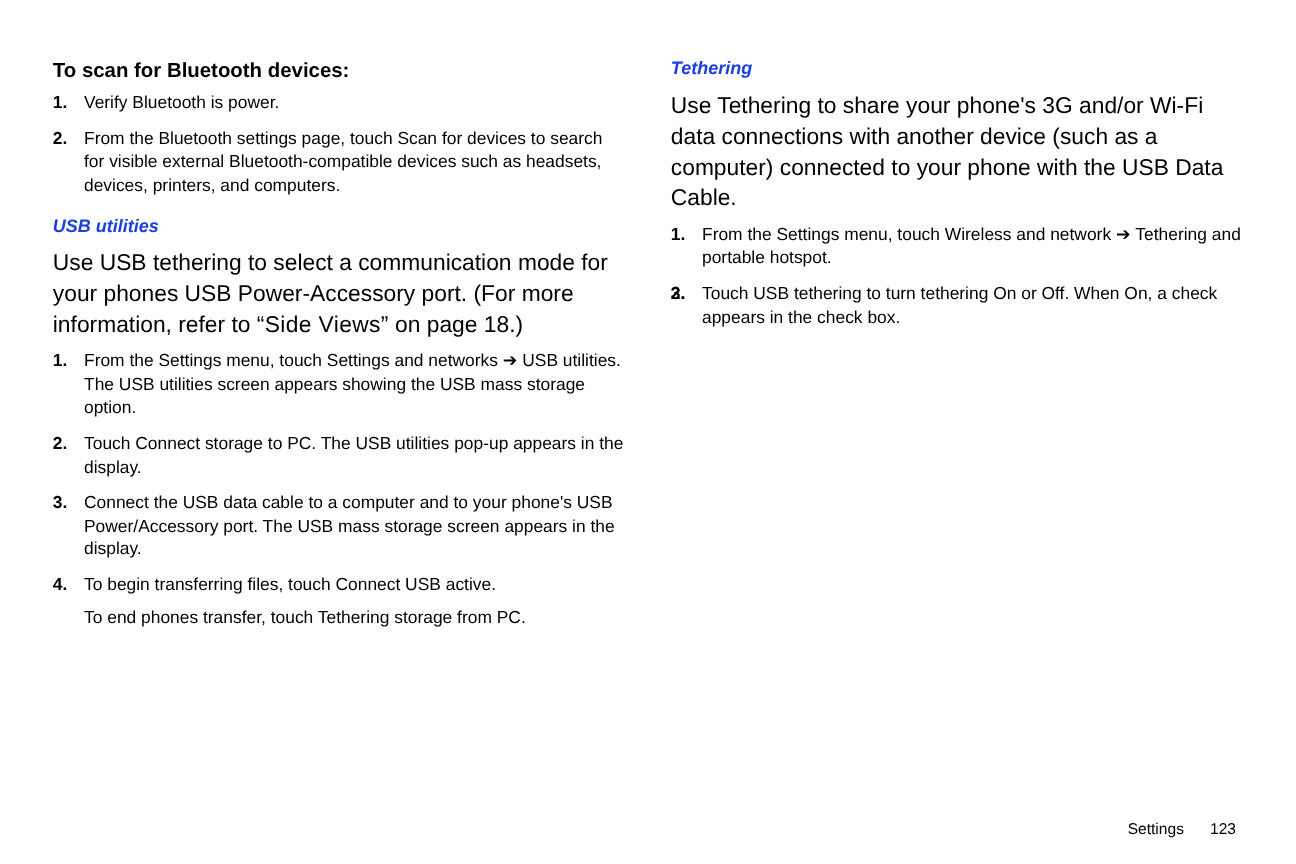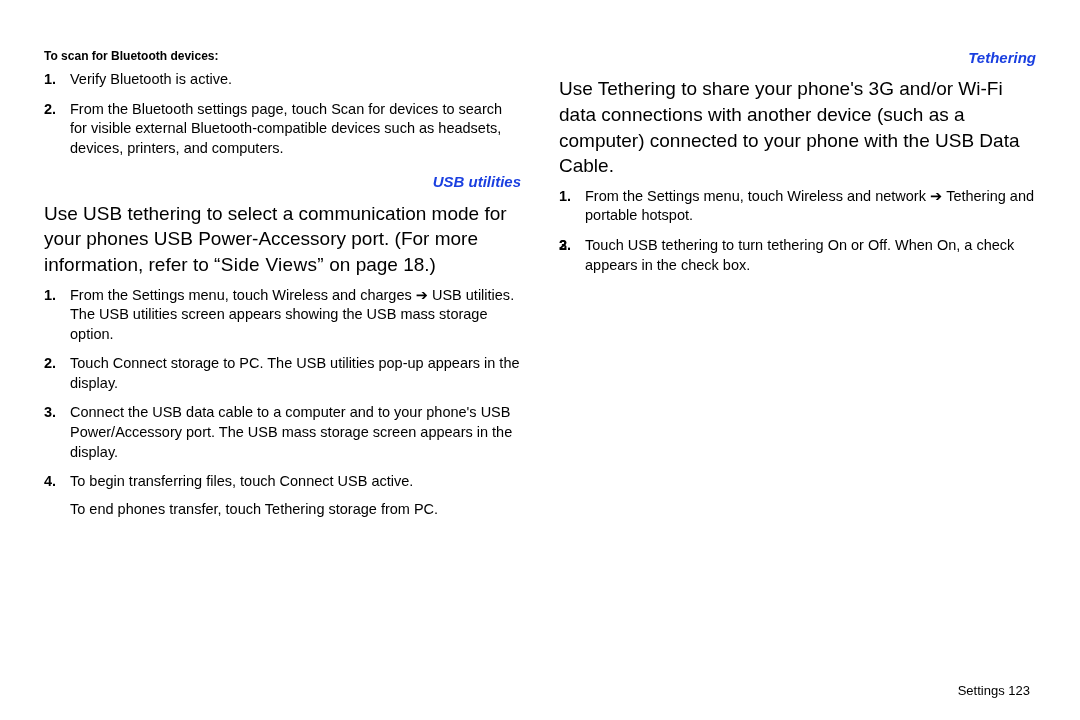--- a/index.html
+++ b/index.html
@@ -11,32 +11,31 @@
     padding:48px 44px 34px 44px;
     color:#000;
     line-height:1.35;
     flex-direction:row;
     gap:38px;
     position:relative;
   }
   .col { flex:1; }
   .sub-head {
     font-weight:bold;
-    font-size:12px;
+    font-size:17px;
     margin-bottom:6px;
   }
   .section-head {
     font-family: Verdana, sans-serif;
     font-weight:bold;
     font-style:italic;
     color:#1a3fe0;
     font-size:15px;
     margin-top:14px;
     margin-bottom:8px;
-    text-align:right;
   }
   p { font-size:19px; margin-bottom:8px; }
   ol { list-style:none; padding-left:26px; }
   ol li { position:relative; font-size:14.5px; margin-bottom:10px; }
   ol li .num {
     position:absolute;
     left:-26px;
     top:0;
     font-weight:bold;
     font-family:Arial, sans-serif;
@@ -50,40 +49,40 @@
     margin-top:10px;
     font-size:12.2px;
     line-height:1.3;
   }
   .footer {
     position:absolute;
     bottom:20px;
     right:50px;
     font-size:13px;
   }
-  .footer .page { }
+  .footer .page { margin-left:18px; }
   .xref { font-family:Arial; letter-spacing:0.3px;}
   .continuation { margin-top:2px;}
 </style>
 </head>
 <body>
 
 <div class="col">
 
   <div class="sub-head">To scan for Bluetooth devices:</div>
   <ol>
-    <li><span class="num">1.</span><span>Verify Bluetooth is active.</span></li>
+    <li><span class="num">1.</span><span>Verify Bluetooth is power.</span></li>
     <li><span class="num">2.</span><span>From the Bluetooth settings page, touch </span><span class="b">Scan for devices</span><span> to search for visible external Bluetooth-compatible devices such as headsets, devices, printers, and computers.</span></li>
   </ol>
 
   <div class="section-head">USB utilities</div>
   <p><span>Use USB tethering to select a communication mode for your phones USB Power-Accessory port. (For more information, refer to </span><span class="xref">“Side Views”</span><span> on page 18.)</span></p>
 
   <ol>
-    <li><span class="num">1.</span><span>From the </span><span class="b">Settings</span><span> menu, touch </span><span class="b">Wireless and charges</span><span class="arrow"> ➔ </span><span class="b">USB utilities</span><span>. The USB utilities screen appears showing the </span><span class="b">USB mass storage</span><span> option.</span></li>
+    <li><span class="num">1.</span><span>From the </span><span class="b">Settings</span><span> menu, touch </span><span class="b">Settings and networks</span><span class="arrow"> ➔ </span><span class="b">USB utilities</span><span>. The USB utilities screen appears showing the </span><span class="b">USB mass storage</span><span> option.</span></li>
     <li><span class="num">2.</span><span>Touch </span><span class="b">Connect storage to PC</span><span>. The </span><span class="b">USB utilities</span><span> pop-up appears in the display.</span></li>
     <li><span class="num">3.</span><span>Connect the USB data cable to a computer and to your phone's USB Power/Accessory port. The </span><span class="b">USB mass storage</span><span> screen appears in the display.</span></li>
     <li><span class="num">4.</span><span>To begin transferring files, touch </span><span class="b">Connect USB active</span><span>.</span>
       <div class="continuation" style="margin-top:8px;"><span>To end phones transfer, touch </span><span class="b">Tethering storage from PC</span><span>.</span></div>
     </li>
   </ol>
 </div>
 
 <div class="col">
   <div class="section-head" style="margin-top:0;">Tethering</div>

